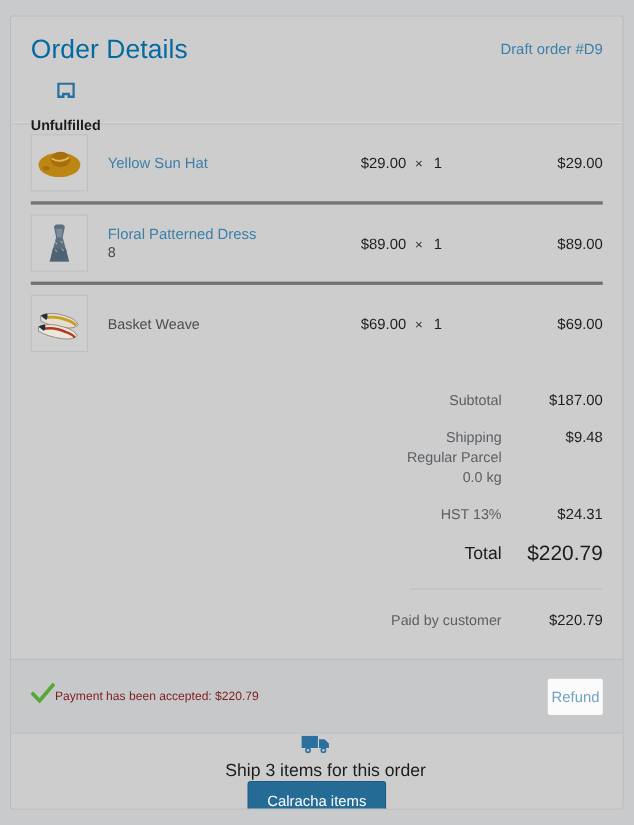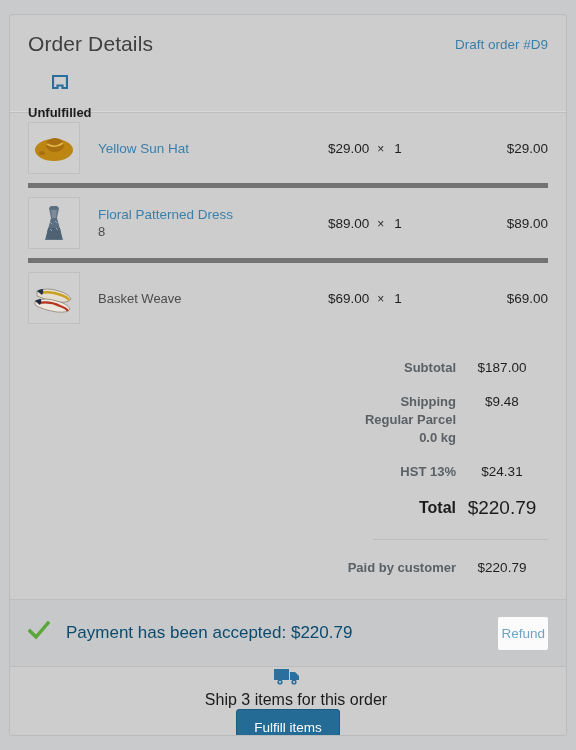--- a/index.html
+++ b/index.html
@@ -29,22 +29,22 @@
   .header {
     position: relative;
     height: 96px;
     padding: 0 18px;
     box-sizing: border-box;
   }
   .title {
     position: absolute;
     left: 18px;
     top: 17px;
-    font-size: 21px;
-    color: #404040;
+    font-size: 24px;
+    color: #0369a1;
     letter-spacing: .1px;
   }
   .draft-link {
     position: absolute;
     right: 18px;
     top: 22px;
     font-size: 13.5px;
     color: #3b7fa8;
     text-decoration: none;
     cursor: pointer;
@@ -72,21 +72,21 @@
 
   
   .items {
     padding: 0 18px;
   }
   .item-row {
     position: relative;
     display: flex;
     align-items: center;
     height: 70px;
-    border-bottom: 5px solid #737373;
+    border-bottom: 3px solid #737373;
   }
   .item-row:last-child { border-bottom: none; }
 
   .thumb {
     width: 52px;
     height: 52px;
     background: #cfcfcf;
     border: 1px solid #bfc0c1;
     box-sizing: border-box;
     flex: 0 0 52px;
@@ -137,26 +137,25 @@
     display: flex;
     justify-content: flex-end;
     align-items: flex-start;
     margin-bottom: 16px;
   }
   .t-label {
     font-size: 13px;
     color: #5b6065;
     text-align: right;
     line-height: 18px;
-    font-weight: bold;
   }
   .t-label .sub { display: block; }
   .t-value {
     width: 92px;
-    text-align: center;
+    text-align: right;
     font-size: 13.5px;
     color: #1f1f1f;
     line-height: 18px;
   }
   .t-row.grand { margin-top: 2px; margin-bottom: 20px; }
   .t-row.grand .t-label { font-size: 16px; color: #1b1b1b; line-height: 22px; }
   .t-row.grand .t-value { font-size: 19px; color: #1b1b1b; line-height: 22px; font-weight: normal;}
 
   .t-divider {
     margin-left: auto;
@@ -177,23 +176,22 @@
     height: 68px;
     background: #c6c8ca;
     border-top: 1px solid #bcbec0;
     border-bottom: 1px solid #bcbec0;
     display: flex;
     align-items: center;
     padding: 0 18px;
     box-sizing: border-box;
   }
   .pay-text {
-    margin-left: 16px;
-    font-size: 17px;
-    color: #0c4a6e;
+    font-size: 11px;
+    color: #7f1d1d;
     flex: 1 1 auto;
   }
   .btn-refund {
     background: #fbfbfb;
     border: none;
     color: #6ea3c4;
     font-size: 13.5px;
     font-family: "Liberation Sans", sans-serif;
     padding: 9px 3px;
     cursor: pointer;
@@ -361,16 +359,16 @@
       <svg width="28" height="20" viewBox="0 0 28 20">
         <rect x="0" y="2" width="15" height="11" fill="#2a6f9e"></rect>
         <path d="M16 5 H21 L25 9 V13 H16 Z" fill="#2a6f9e"></path>
         <circle cx="6" cy="15" r="2.6" fill="#2a6f9e"></circle>
         <circle cx="6" cy="15" r="1.1" fill="#cdcdcd"></circle>
         <circle cx="20" cy="15" r="2.6" fill="#2a6f9e"></circle>
         <circle cx="20" cy="15" r="1.1" fill="#cdcdcd"></circle>
       </svg>
     </span>
     <span class="foot-text">Ship 3 items for this order</span>
-    <button class="btn-fulfill">Fulfill items</button>
+    <button class="btn-fulfill">Calracha items</button>
   </div>
 
 </div>
 
 </body></html>

